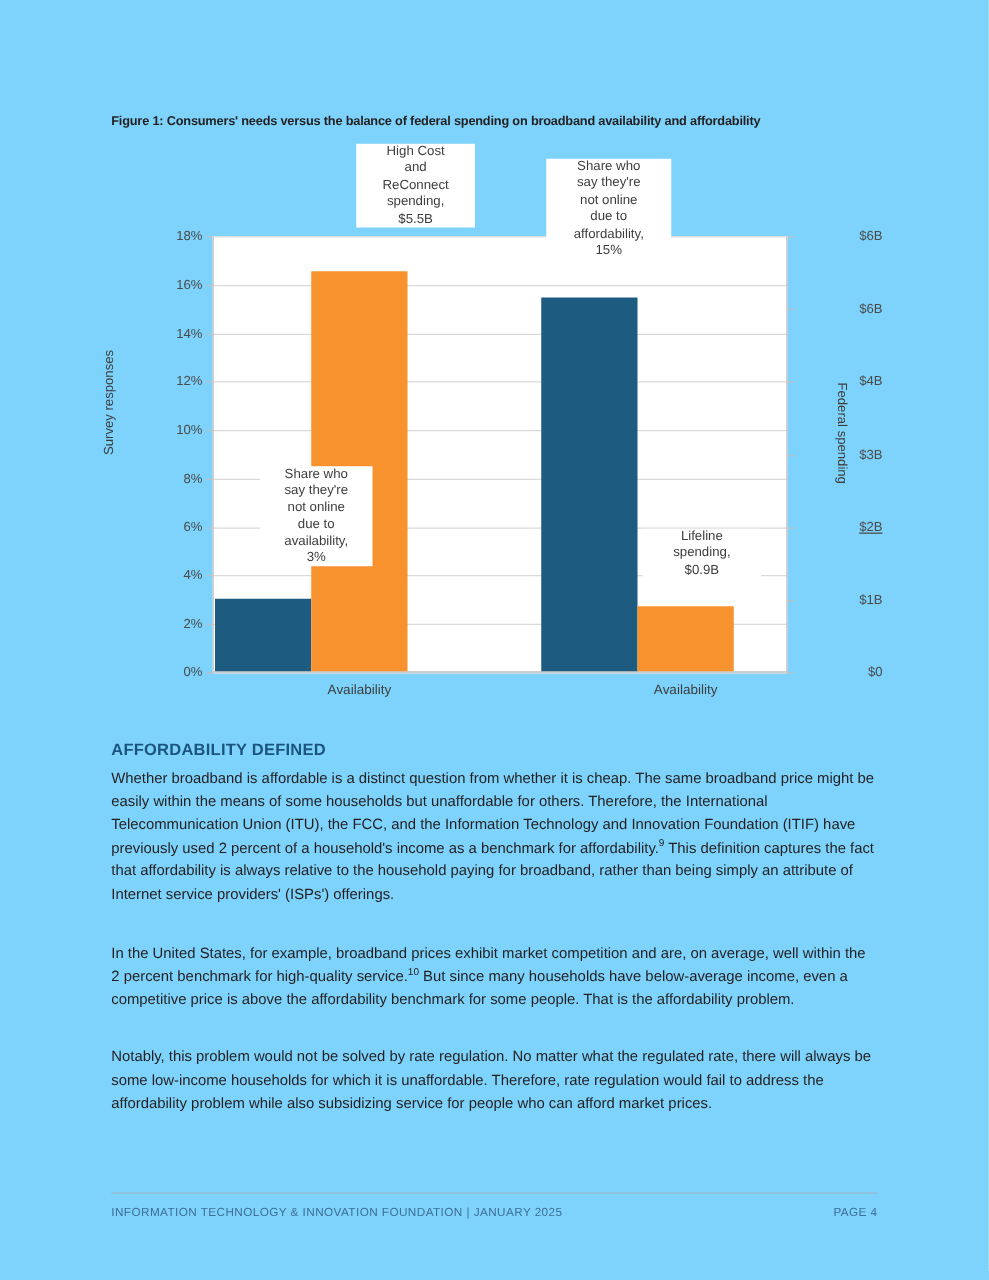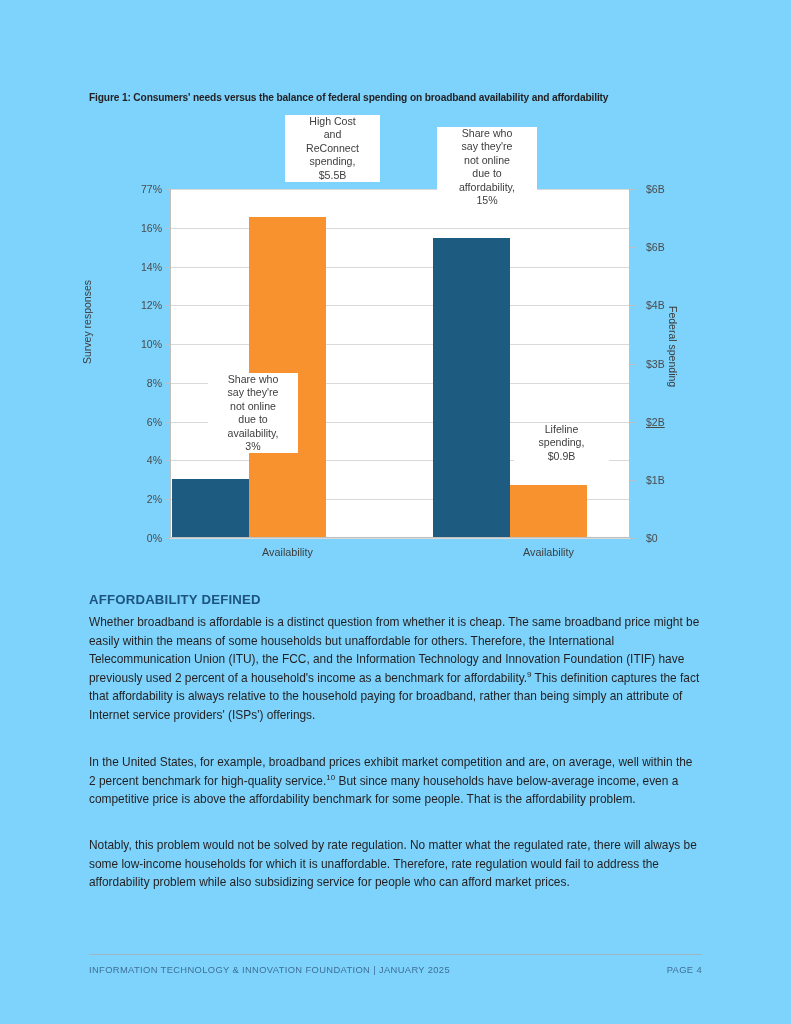--- a/index.html
+++ b/index.html
@@ -88,21 +88,21 @@
     text-align: right;
     font-size: 10.5px;
     color: #4a4a4a;
     transform: translateY(-50%);
     white-space: nowrap;
   }
   .ytick-r {
     position: absolute;
     left: 557px;
     width: 60px;
-    text-align: left;
+    text-align: right;
     font-size: 10.5px;
     color: #4a4a4a;
     transform: translateY(-50%);
     white-space: nowrap;
   }
   .tickmark-l {
     position: absolute;
     width: 5px; height: 1px;
     background: #bfbfbf;
     left: 76px;
@@ -227,21 +227,21 @@
         <div class="ytick-l" style="top: 264.889px;">8%</div>
         <div class="tickmark-l" style="top: 264.889px;"></div>
         <div class="ytick-l" style="top: 226.111px;">10%</div>
         <div class="tickmark-l" style="top: 226.111px;"></div>
         <div class="ytick-l" style="top: 187.333px;">12%</div>
         <div class="tickmark-l" style="top: 187.333px;"></div>
         <div class="ytick-l" style="top: 148.556px;">14%</div>
         <div class="tickmark-l" style="top: 148.556px;"></div>
         <div class="ytick-l" style="top: 109.778px;">16%</div>
         <div class="tickmark-l" style="top: 109.778px;"></div>
-        <div class="ytick-l" style="top: 71px;">77%</div>
+        <div class="ytick-l" style="top: 71px;">18%</div>
         <div class="tickmark-l" style="top: 71px;"></div>
       </div>
     <div id="yticks-right">
         <div class="ytick-r" style="top: 420px;">$0</div>
         <div class="tickmark-r" style="top: 420px;"></div>
         <div class="ytick-r" style="top: 361.833px;">$1B</div>
         <div class="tickmark-r" style="top: 361.833px;"></div>
         <div class="ytick-r" style="top: 303.667px; text-decoration: underline;">$2B</div>
         <div class="tickmark-r" style="top: 303.667px;"></div>
         <div class="ytick-r" style="top: 245.5px;">$3B</div>

